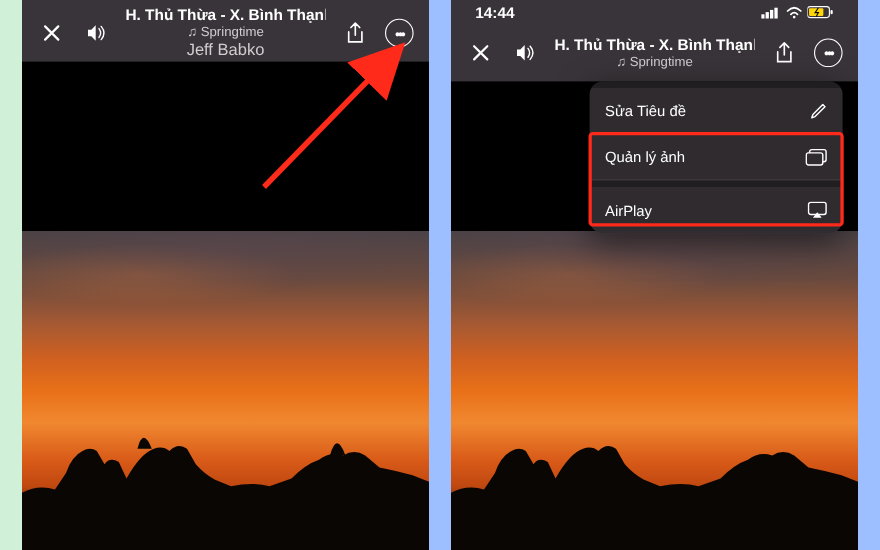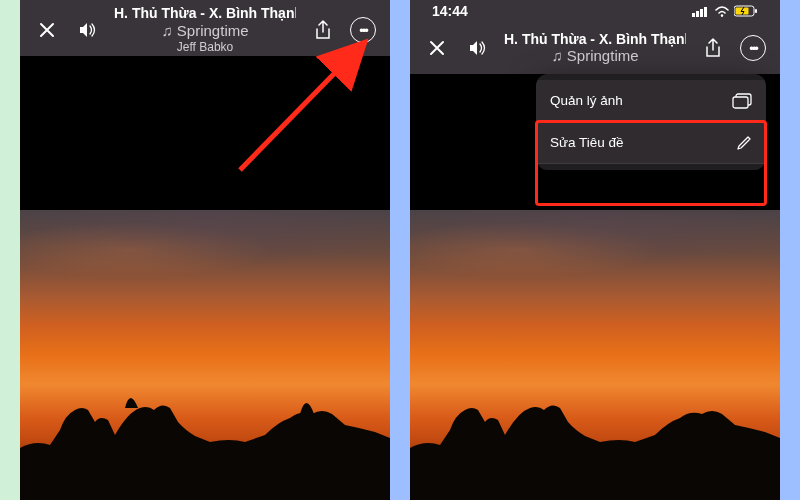--- a/index.html
+++ b/index.html
@@ -114,26 +114,26 @@
       text-align: center;
       line-height: 1.2;
       overflow: hidden;
     }
     .title-main {
       font-size: 14px;
       font-weight: 600;
       white-space: nowrap;
     }
     .title-sub {
-      font-size: 15px;
+      font-size: 12px;
       color: #d0cdd0;
       white-space: nowrap;
     }
     .title-sub2 {
-      font-size: 12px;
+      font-size: 15px;
       color: #d0cdd0;
     }
     .arrow {
       position: absolute;
       z-index: 20;
       pointer-events: none;
     }
     .menu {
       position: absolute;
       top: 74px;
@@ -279,35 +279,44 @@
       </div>
       <div class="iconbtn">
         <div class="more-circle">•••</div>
       </div>
     </div>
   </div>
 
   <div class="menu">
     <div class="menu-sep"></div>
     <div class="menu-item">
+      <span>Sửa Tiêu đề</span>
+      <span class="menu-icon">
+        <svg width="16" height="16" viewBox="0 0 16 16">
+            <path d="M2 14 L3 11 L12 2 L14 4 L5 13 Z" fill="none" stroke="#fff" stroke-width="1.3" stroke-linejoin="round"></path>
+          </svg>
+      </span>
+    </div>
+    <div class="menu-item">
       <span>Quản lý ảnh</span>
       <span class="menu-icon">
         <svg width="20" height="16" viewBox="0 0 20 16">
             <rect x="4" y="1" width="15" height="11" rx="2" fill="none" stroke="#fff" stroke-width="1.3"></rect>
             <rect x="1" y="4" width="15" height="11" rx="2" fill="#302c30" stroke="#fff" stroke-width="1.3"></rect>
           </svg>
       </span>
     </div>
+    <div class="menu-sep"></div>
     <div class="menu-item">
-      <span>Sửa Tiêu đề</span>
+      <span>AirPlay</span>
       <span class="menu-icon">
-        <svg width="16" height="16" viewBox="0 0 16 16">
-            <path d="M2 14 L3 11 L12 2 L14 4 L5 13 Z" fill="none" stroke="#fff" stroke-width="1.3" stroke-linejoin="round"></path>
+        <svg width="18" height="16" viewBox="0 0 18 16">
+            <rect x="1" y="1" width="16" height="11" rx="2" fill="none" stroke="#fff" stroke-width="1.3"></rect>
+            <path d="M9 10 L13 15 L5 15 Z" fill="#fff"></path>
           </svg>
       </span>
     </div>
-    <div class="menu-sep"></div>
   </div>
 
   <div class="highlight" style="top:120px; right:13px; width:232px; height:86px;"></div>
 </div>
 
 <div class="bg-right"></div>
 
 </body></html>

